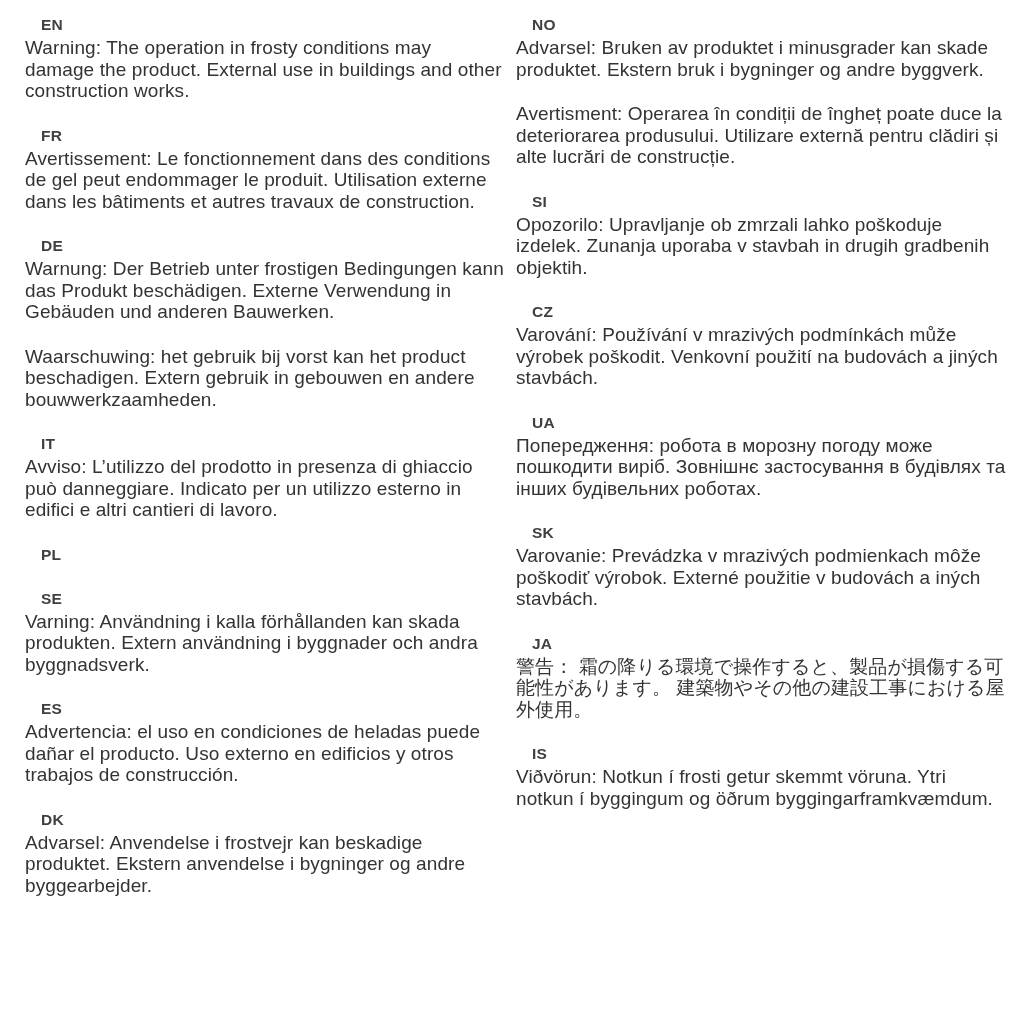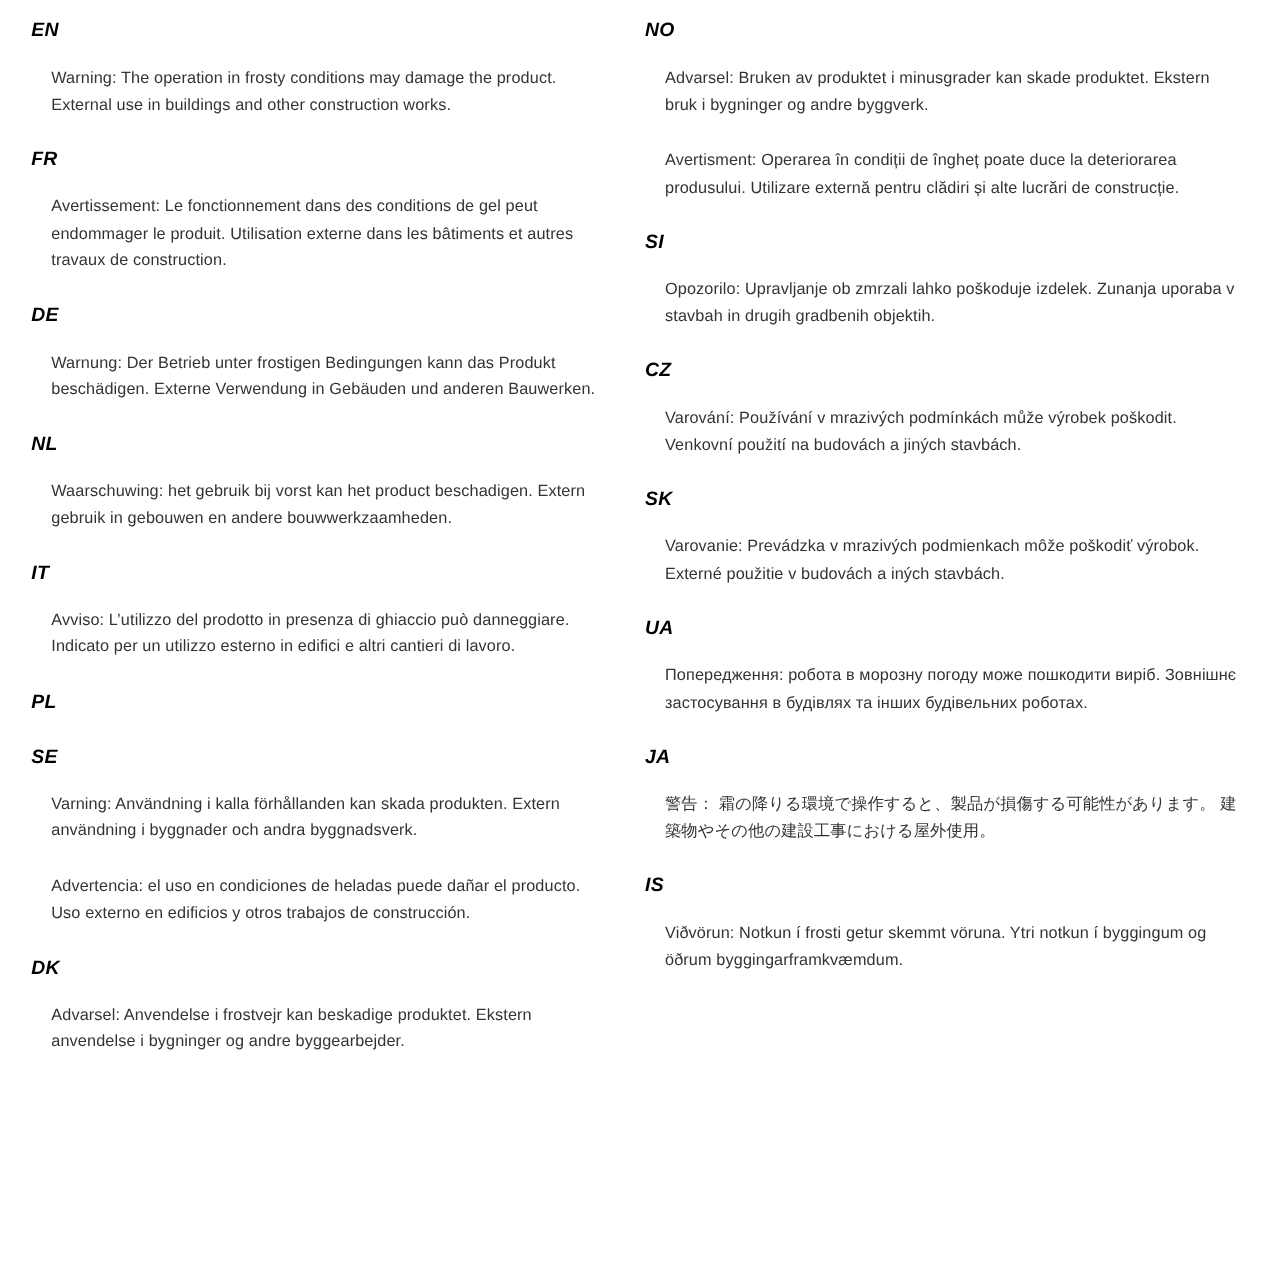--- a/index.html
+++ b/index.html
@@ -27,29 +27,28 @@
   }
   .column {
     min-width: 0;
   }
   .section {
     margin: 0 0 23px 0;
   }
   .lang-code {
     font-size: 15.5px;
     font-weight: bold;
-    color: #000000;
+    color: #404040;
     line-height: 21px;
-    margin: 0 0 2px 0;
+    margin: 0 0 2px 16px;
     letter-spacing: 0.2px;
-    font-style: italic;
   }
   .lang-text {
-    margin: 16px;
-    font-size: 13px;
+    margin: 0;
+    font-size: 19px;
     font-weight: 400;
     color: #333333;
     line-height: 21.5px;
     letter-spacing: 0.1px;
   }
 </style>
 </head>
 <body>
 
 <div class="page">
@@ -60,35 +59,35 @@
       </div>
       <div class="section">
         <div class="lang-code">FR</div>
         <p class="lang-text">Avertissement: Le fonctionnement dans des conditions de gel peut endommager le produit. Utilisation externe dans les bâtiments et autres travaux de construction.</p>
       </div>
       <div class="section">
         <div class="lang-code">DE</div>
         <p class="lang-text">Warnung: Der Betrieb unter frostigen Bedingungen kann das Produkt beschädigen. Externe Verwendung in Gebäuden und anderen Bauwerken.</p>
       </div>
       <div class="section">
-        <div class="lang-code">NL</div>
         <p class="lang-text">Waarschuwing: het gebruik bij vorst kan het product beschadigen. Extern gebruik in gebouwen en andere bouwwerkzaamheden.</p>
       </div>
       <div class="section">
         <div class="lang-code">IT</div>
         <p class="lang-text">Avviso: L’utilizzo del prodotto in presenza di ghiaccio può danneggiare. Indicato per un utilizzo esterno in edifici e altri cantieri di lavoro.</p>
       </div>
       <div class="section">
         <div class="lang-code">PL</div>
       </div>
       <div class="section">
         <div class="lang-code">SE</div>
         <p class="lang-text">Varning: Användning i kalla förhållanden kan skada produkten. Extern användning i byggnader och andra byggnadsverk.</p>
       </div>
       <div class="section">
+        <div class="lang-code">ES</div>
         <p class="lang-text">Advertencia: el uso en condiciones de heladas puede dañar el producto. Uso externo en edificios y otros trabajos de construcción.</p>
       </div>
       <div class="section">
         <div class="lang-code">DK</div>
         <p class="lang-text">Advarsel: Anvendelse i frostvejr kan beskadige produktet. Ekstern anvendelse i bygninger og andre byggearbejder.</p>
       </div>
     </div>
   <div class="column">
       <div class="section">
         <div class="lang-code">NO</div>
@@ -99,26 +98,26 @@
       </div>
       <div class="section">
         <div class="lang-code">SI</div>
         <p class="lang-text">Opozorilo: Upravljanje ob zmrzali lahko poškoduje izdelek. Zunanja uporaba v stavbah in drugih gradbenih objektih.</p>
       </div>
       <div class="section">
         <div class="lang-code">CZ</div>
         <p class="lang-text">Varování: Používání v mrazivých podmínkách může výrobek poškodit. Venkovní použití na budovách a jiných stavbách.</p>
       </div>
       <div class="section">
+        <div class="lang-code">UA</div>
+        <p class="lang-text">Попередження: робота в морозну погоду може пошкодити виріб. Зовнішнє застосування в будівлях та інших будівельних роботах.</p>
+      </div>
+      <div class="section">
         <div class="lang-code">SK</div>
         <p class="lang-text">Varovanie: Prevádzka v mrazivých podmienkach môže poškodiť výrobok. Externé použitie v budovách a iných stavbách.</p>
-      </div>
-      <div class="section">
-        <div class="lang-code">UA</div>
-        <p class="lang-text">Попередження: робота в морозну погоду може пошкодити виріб. Зовнішнє застосування в будівлях та інших будівельних роботах.</p>
       </div>
       <div class="section">
         <div class="lang-code">JA</div>
         <p class="lang-text">警告： 霜の降りる環境で操作すると、製品が損傷する可能性があります。 建築物やその他の建設工事における屋外使用。</p>
       </div>
       <div class="section">
         <div class="lang-code">IS</div>
         <p class="lang-text">Viðvörun: Notkun í frosti getur skemmt vöruna. Ytri notkun í byggingum og öðrum byggingarframkvæmdum.</p>
       </div>
     </div>

